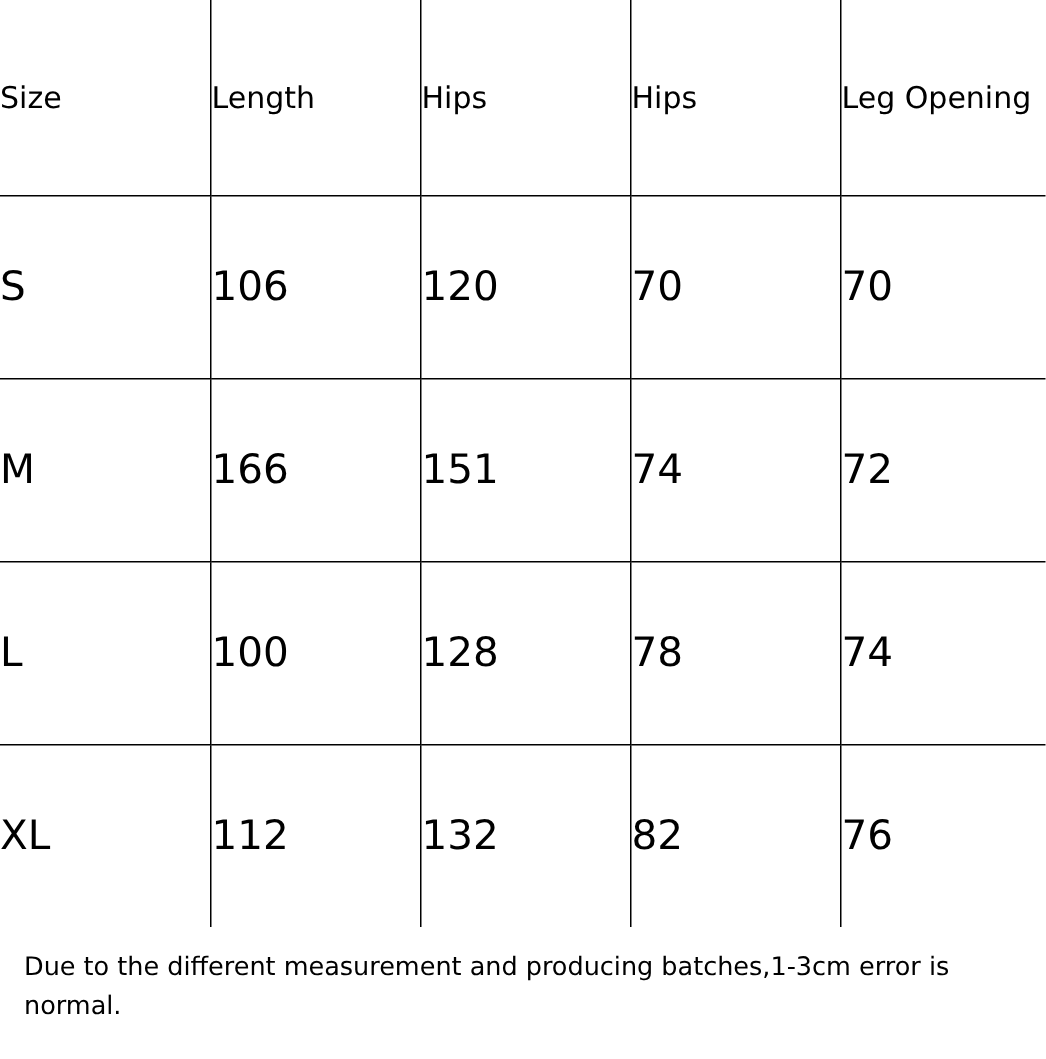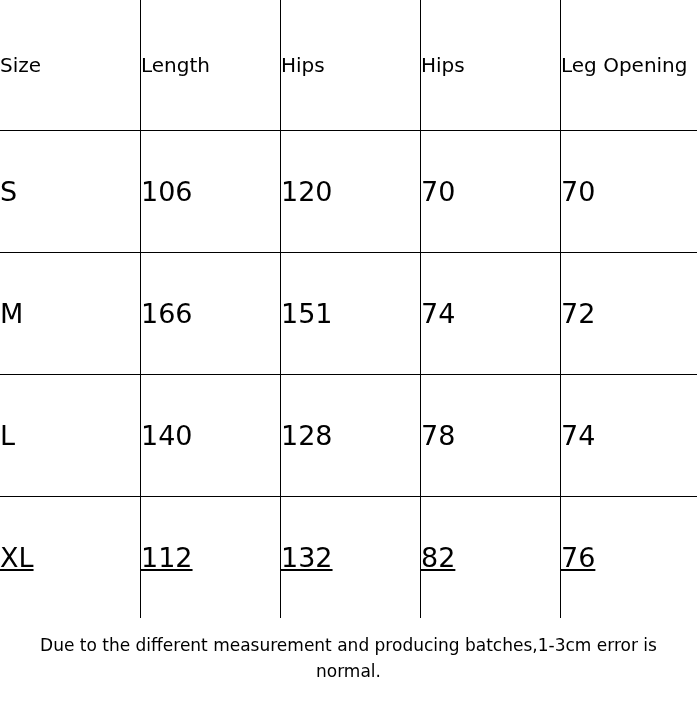--- a/index.html
+++ b/index.html
@@ -42,37 +42,36 @@
     font-size: 27px;
   }
   .size-table tr td:first-child {
     border-left: none;
   }
   .size-table tr td:last-child {
     border-right: none;
   }
   .size-table tr.data-row:last-child td {
     border-bottom: none;
-    text-decoration: underline;
   }
   .col-size    { width: 140px; }
   .col-length  { width: 139px; }
   .col-hips    { width: 139px; }
   .col-waist   { width: 139px; }
   .col-leg     { width: 140px; }
 
   .note {
     position: absolute;
     left: 0;
     top: 632px;
     width: 697px;
-    text-align: center;
+    text-align: left;
     font-size: 17px;
     line-height: 1.55;
-    padding: 0 5px;
+    padding: 0 16px;
     box-sizing: border-box;
   }
 </style>
 </head>
 <body>
 
 <div class="page">
 
   <table class="size-table">
     <tbody>
@@ -92,21 +91,21 @@
       </tr>
       <tr class="data-row">
         <td class="col-size">M</td>
         <td class="col-length">166</td>
         <td class="col-hips">151</td>
         <td class="col-waist">74</td>
         <td class="col-leg">72</td>
       </tr>
       <tr class="data-row">
         <td class="col-size">L</td>
-        <td class="col-length">140</td>
+        <td class="col-length">100</td>
         <td class="col-hips">128</td>
         <td class="col-waist">78</td>
         <td class="col-leg">74</td>
       </tr>
       <tr class="data-row">
         <td class="col-size">XL</td>
         <td class="col-length">112</td>
         <td class="col-hips">132</td>
         <td class="col-waist">82</td>
         <td class="col-leg">76</td>

